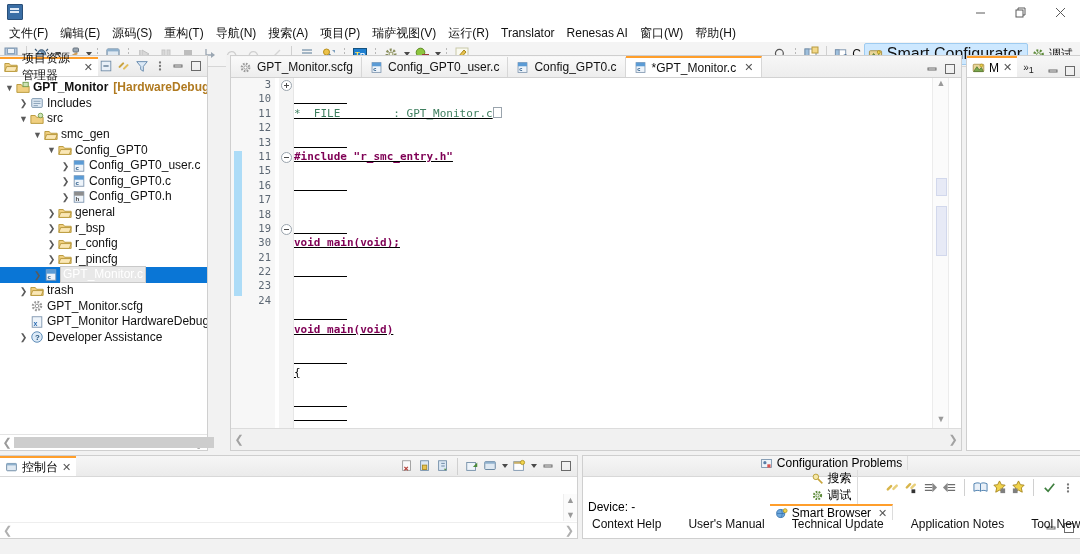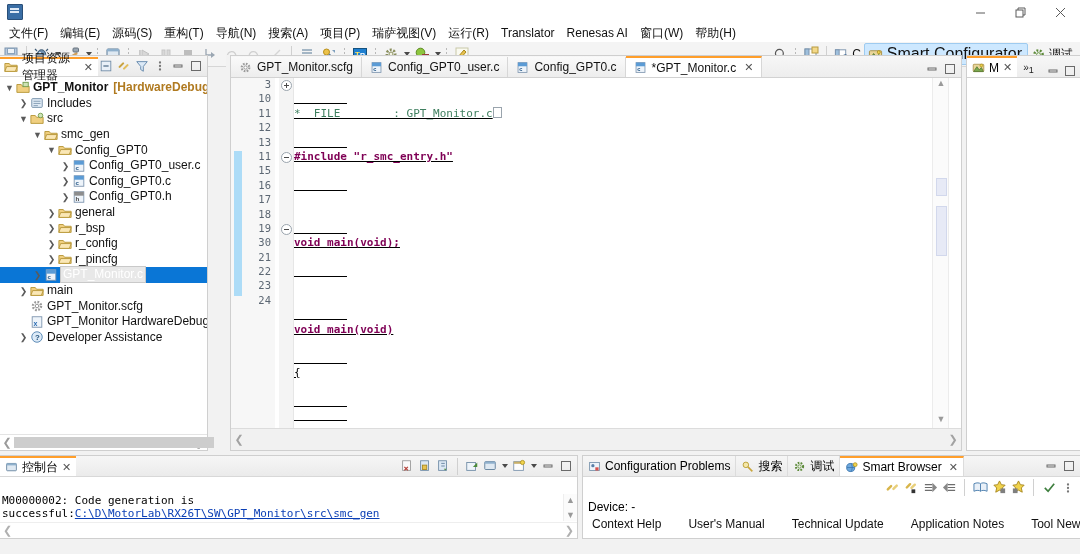--- a/index.html
+++ b/index.html
@@ -154,21 +154,21 @@
   .cp-body { position:absolute; left:0; right:0; top:38px; bottom:17px; background:#fff; font-family:"DejaVu Sans Mono", monospace;
      font-size:11px; padding-left:2px; box-sizing:border-box;}
   .cp-link { color:#0b3fb5; text-decoration:underline; }
   .cp-vs { position:absolute; right:0; top:38px; bottom:17px; width:13px; background:#fbfbfb; border-left:1px solid #eee;
      display:flex; flex-direction:column; justify-content:space-between; align-items:center; color:#999; font-size:9px; padding:1px 0;}
   .cp-hs { position:absolute; left:0; right:0; bottom:0; height:16px; background:#fff; border-top:1px solid #eee;
      display:flex; align-items:center; justify-content:space-between; color:#b0b0b0; font-size:11px; padding:0 3px; box-sizing:border-box;}
 
   .sb-panel { position:absolute; left:582px; top:455px; width:498px; height:84px; background:#fff;
      border:1px solid #cfcfcf; border-right:none; box-sizing:border-box;}
-  .sb-tabbar { height:20px; background:linear-gradient(#f6f6f6,#ebebeb); display:flex; align-items:center; border-bottom:1px solid #d8d8d8;}
+  .sb-tabbar { height:20px; background:linear-gradient(#f6f6f6,#ebebeb); display:flex; align-items:center; border-bottom:1px solid #d8d8d8;flex-direction:column;}
   .sb-tab { display:flex; align-items:center; gap:4px; height:20px; padding:0 5px; font-size:12px; box-sizing:border-box;
      border-right:1px solid #dcdcdc;}
   .sb-tab.active { background:#fff; border-top:2px solid #ff9e2b;}
   .sb-tools { display:flex; align-items:center; gap:3px; justify-content:flex-end; padding:2px 4px 0 0; height:17px;}
   .sb-device { font-size:12px; padding:4px 0 2px 5px;}
   .sb-cats { display:flex; align-items:flex-start; padding-left:4px; gap:17px;}
   .sb-cat { font-size:12px; padding:1px 5px; color:#111; white-space:nowrap;}
   .sb-cat.active { background:#fff; border:1px solid #c4c4c4; border-bottom:none; padding:1px 5px 2px;}
 
   
@@ -597,21 +597,21 @@
       </div>
 
       <div class="trow" style="padding-left:18px">
         <span class="twist">❯</span>
         <span class="ticon">
           <svg width="14" height="14" viewBox="0 0 16 16">
               <path d="M1 4 L6 4 L7.5 6 L15 6 L15 13 L1 13 Z" fill="#f0cf80" stroke="#b59434"></path>
               <path d="M1 13 L3 7.5 L15 7.5 L13 13 Z" fill="#fae7b6" stroke="#b59434"></path>
             </svg>
         </span>
-        <span class="tlabel">main</span>
+        <span class="tlabel">trash</span>
       </div>
 
       <div class="trow" style="padding-left:29px">
         <span class="ticon">
           <svg width="14" height="14" viewBox="0 0 16 16">
               <circle cx="8" cy="8" r="4.6" fill="none" stroke="#9a9a9a" stroke-width="2.8" stroke-dasharray="2 1.6"></circle>
               <circle cx="8" cy="8" r="2" fill="#fff" stroke="#8a8a8a"></circle>
             </svg>
         </span>
         <span class="tlabel">GPT_Monitor.scfg</span>
@@ -867,23 +867,20 @@
               <rect x="2" y="5" width="8" height="2" fill="none" stroke="#6a6a6a"></rect>
             </svg>
         </span>
         <span class="vt">
           <svg width="12" height="12" viewBox="0 0 12 12" class="ico">
               <rect x="1.5" y="1.5" width="9" height="9" fill="none" stroke="#6a6a6a"></rect>
             </svg>
         </span>
       </div>
     </div>
-    <div class="cp-body">
-      <span>M00000002: Code generation is successful:</span><span class="cp-link">C:\D\MotorLab\RX26T\SW\GPT_Monitor\src\smc_gen</span>
-    </div>
     <div class="cp-vs">
       <span>▲</span>
       <span>▼</span>
     </div>
     <div class="cp-hs">
       <span>❮</span>
       <span>❯</span>
     </div>
   </div>
 

